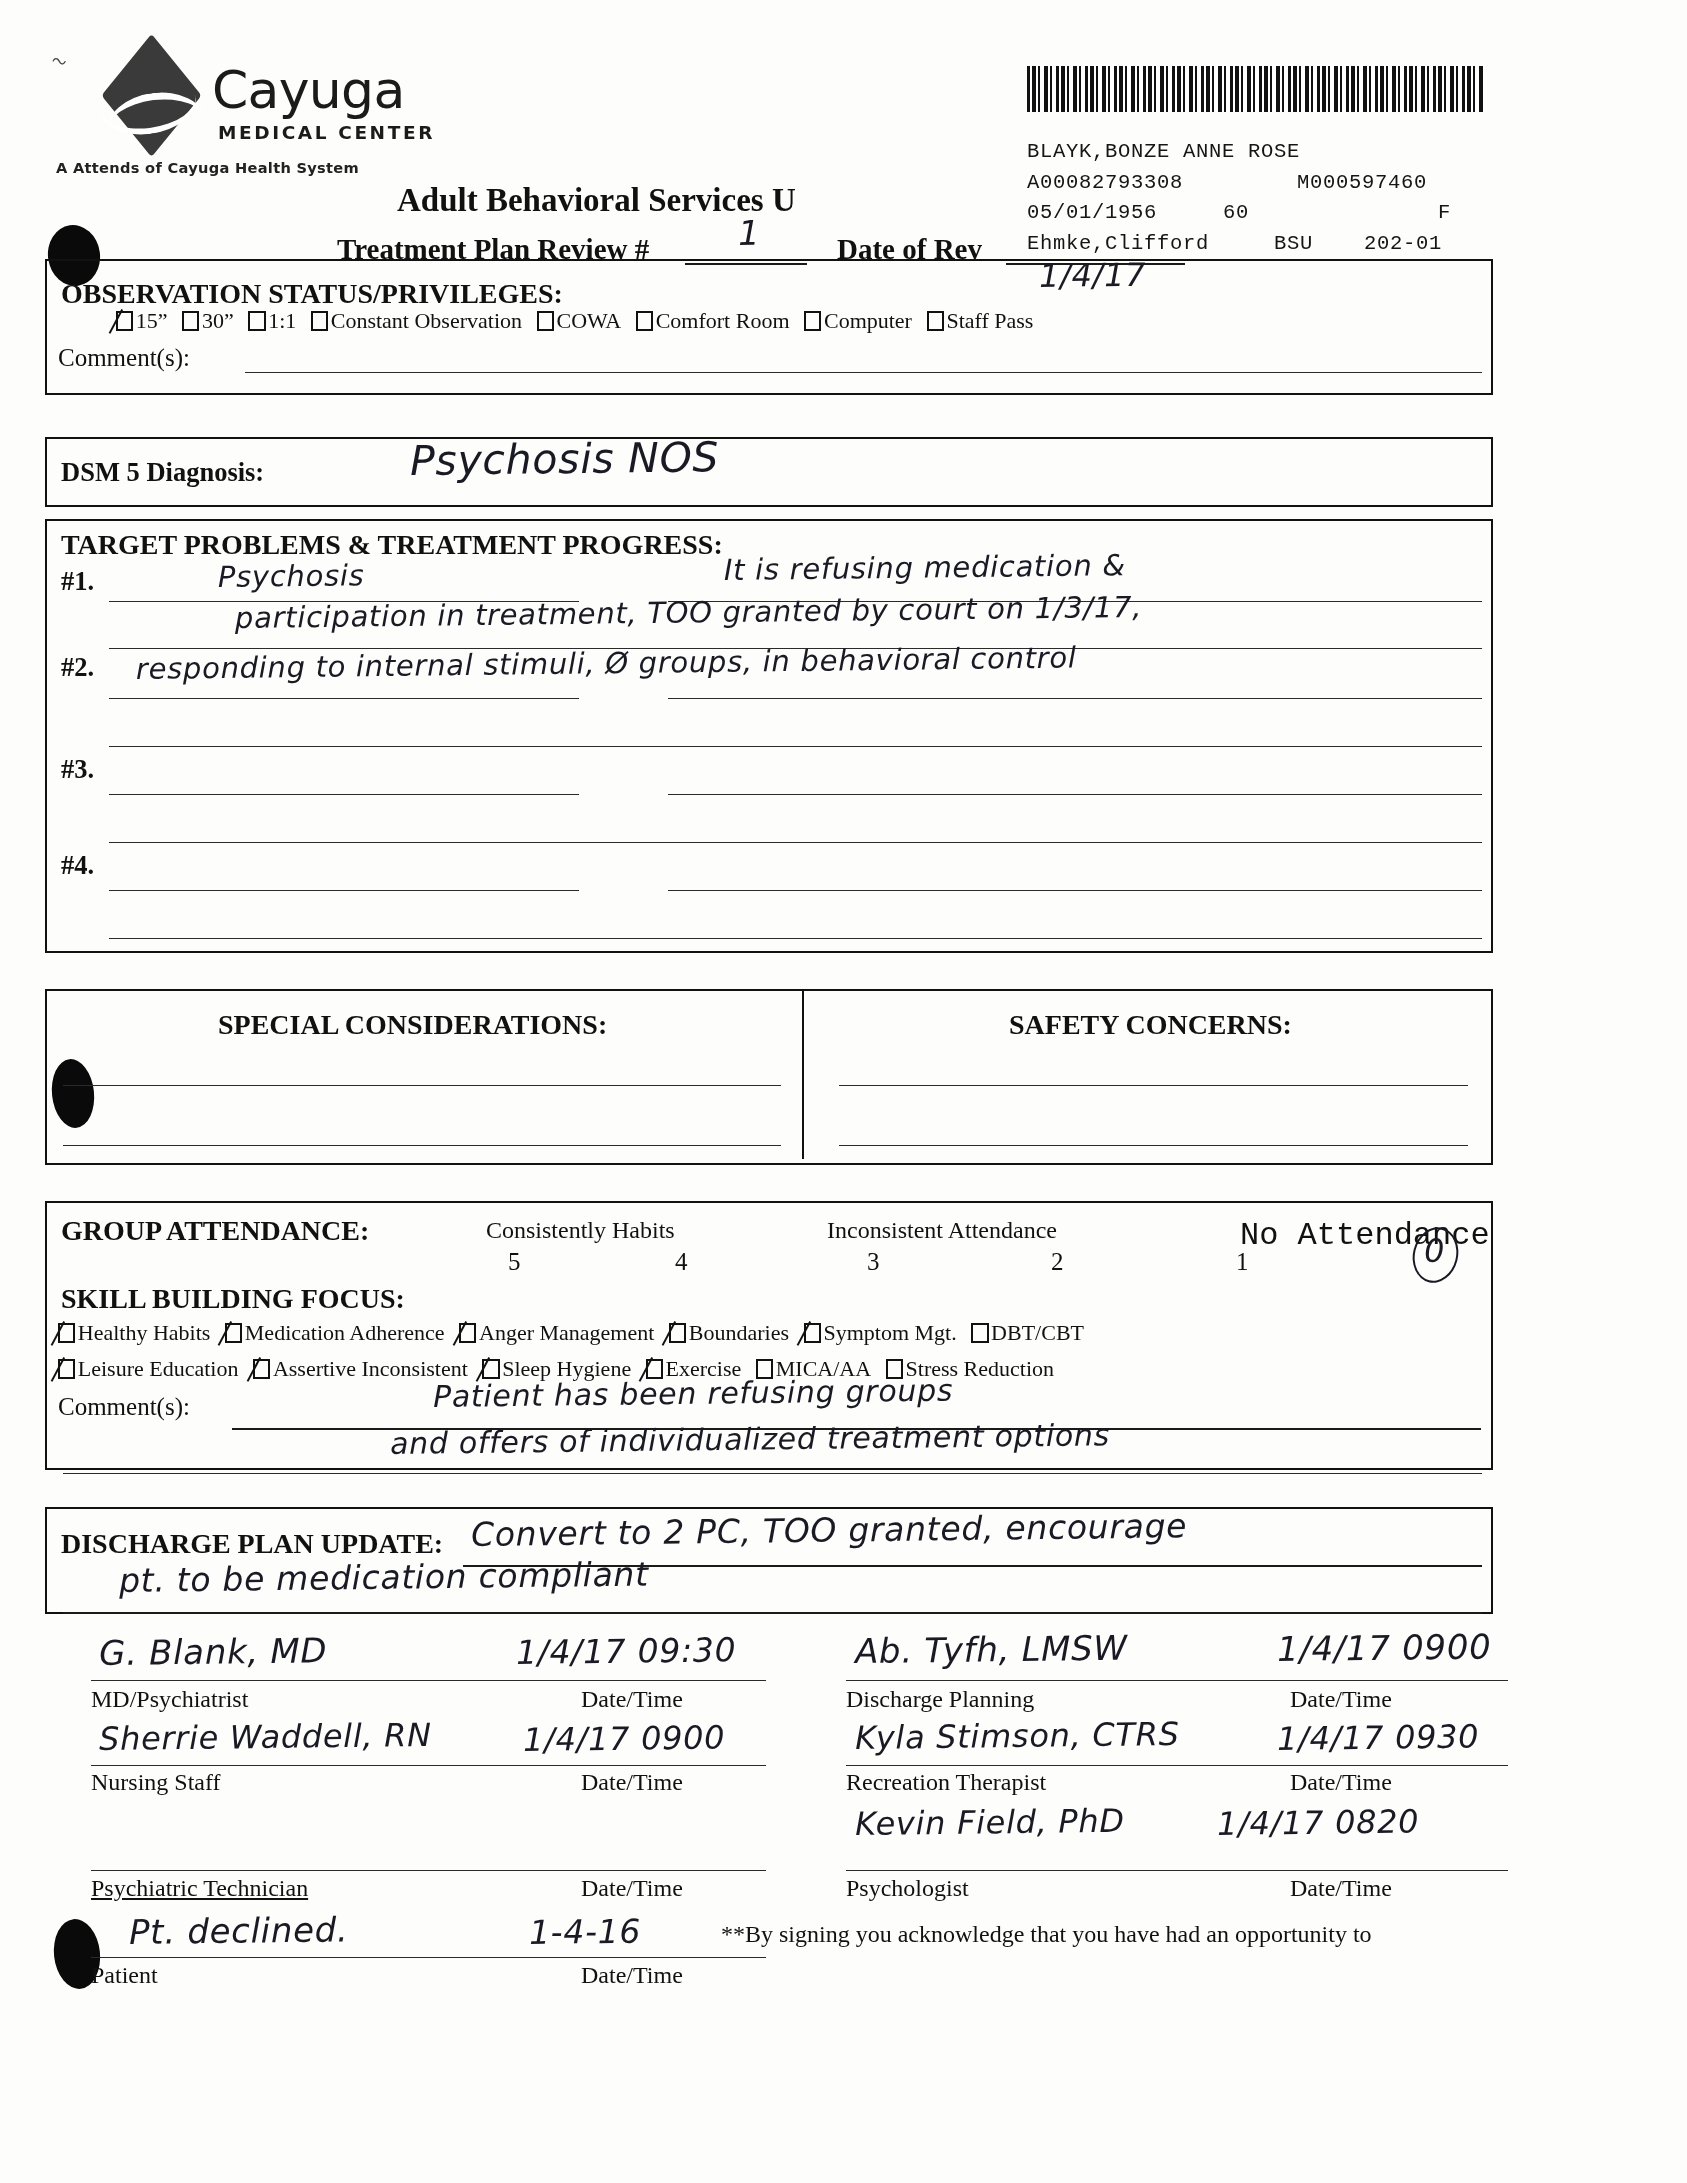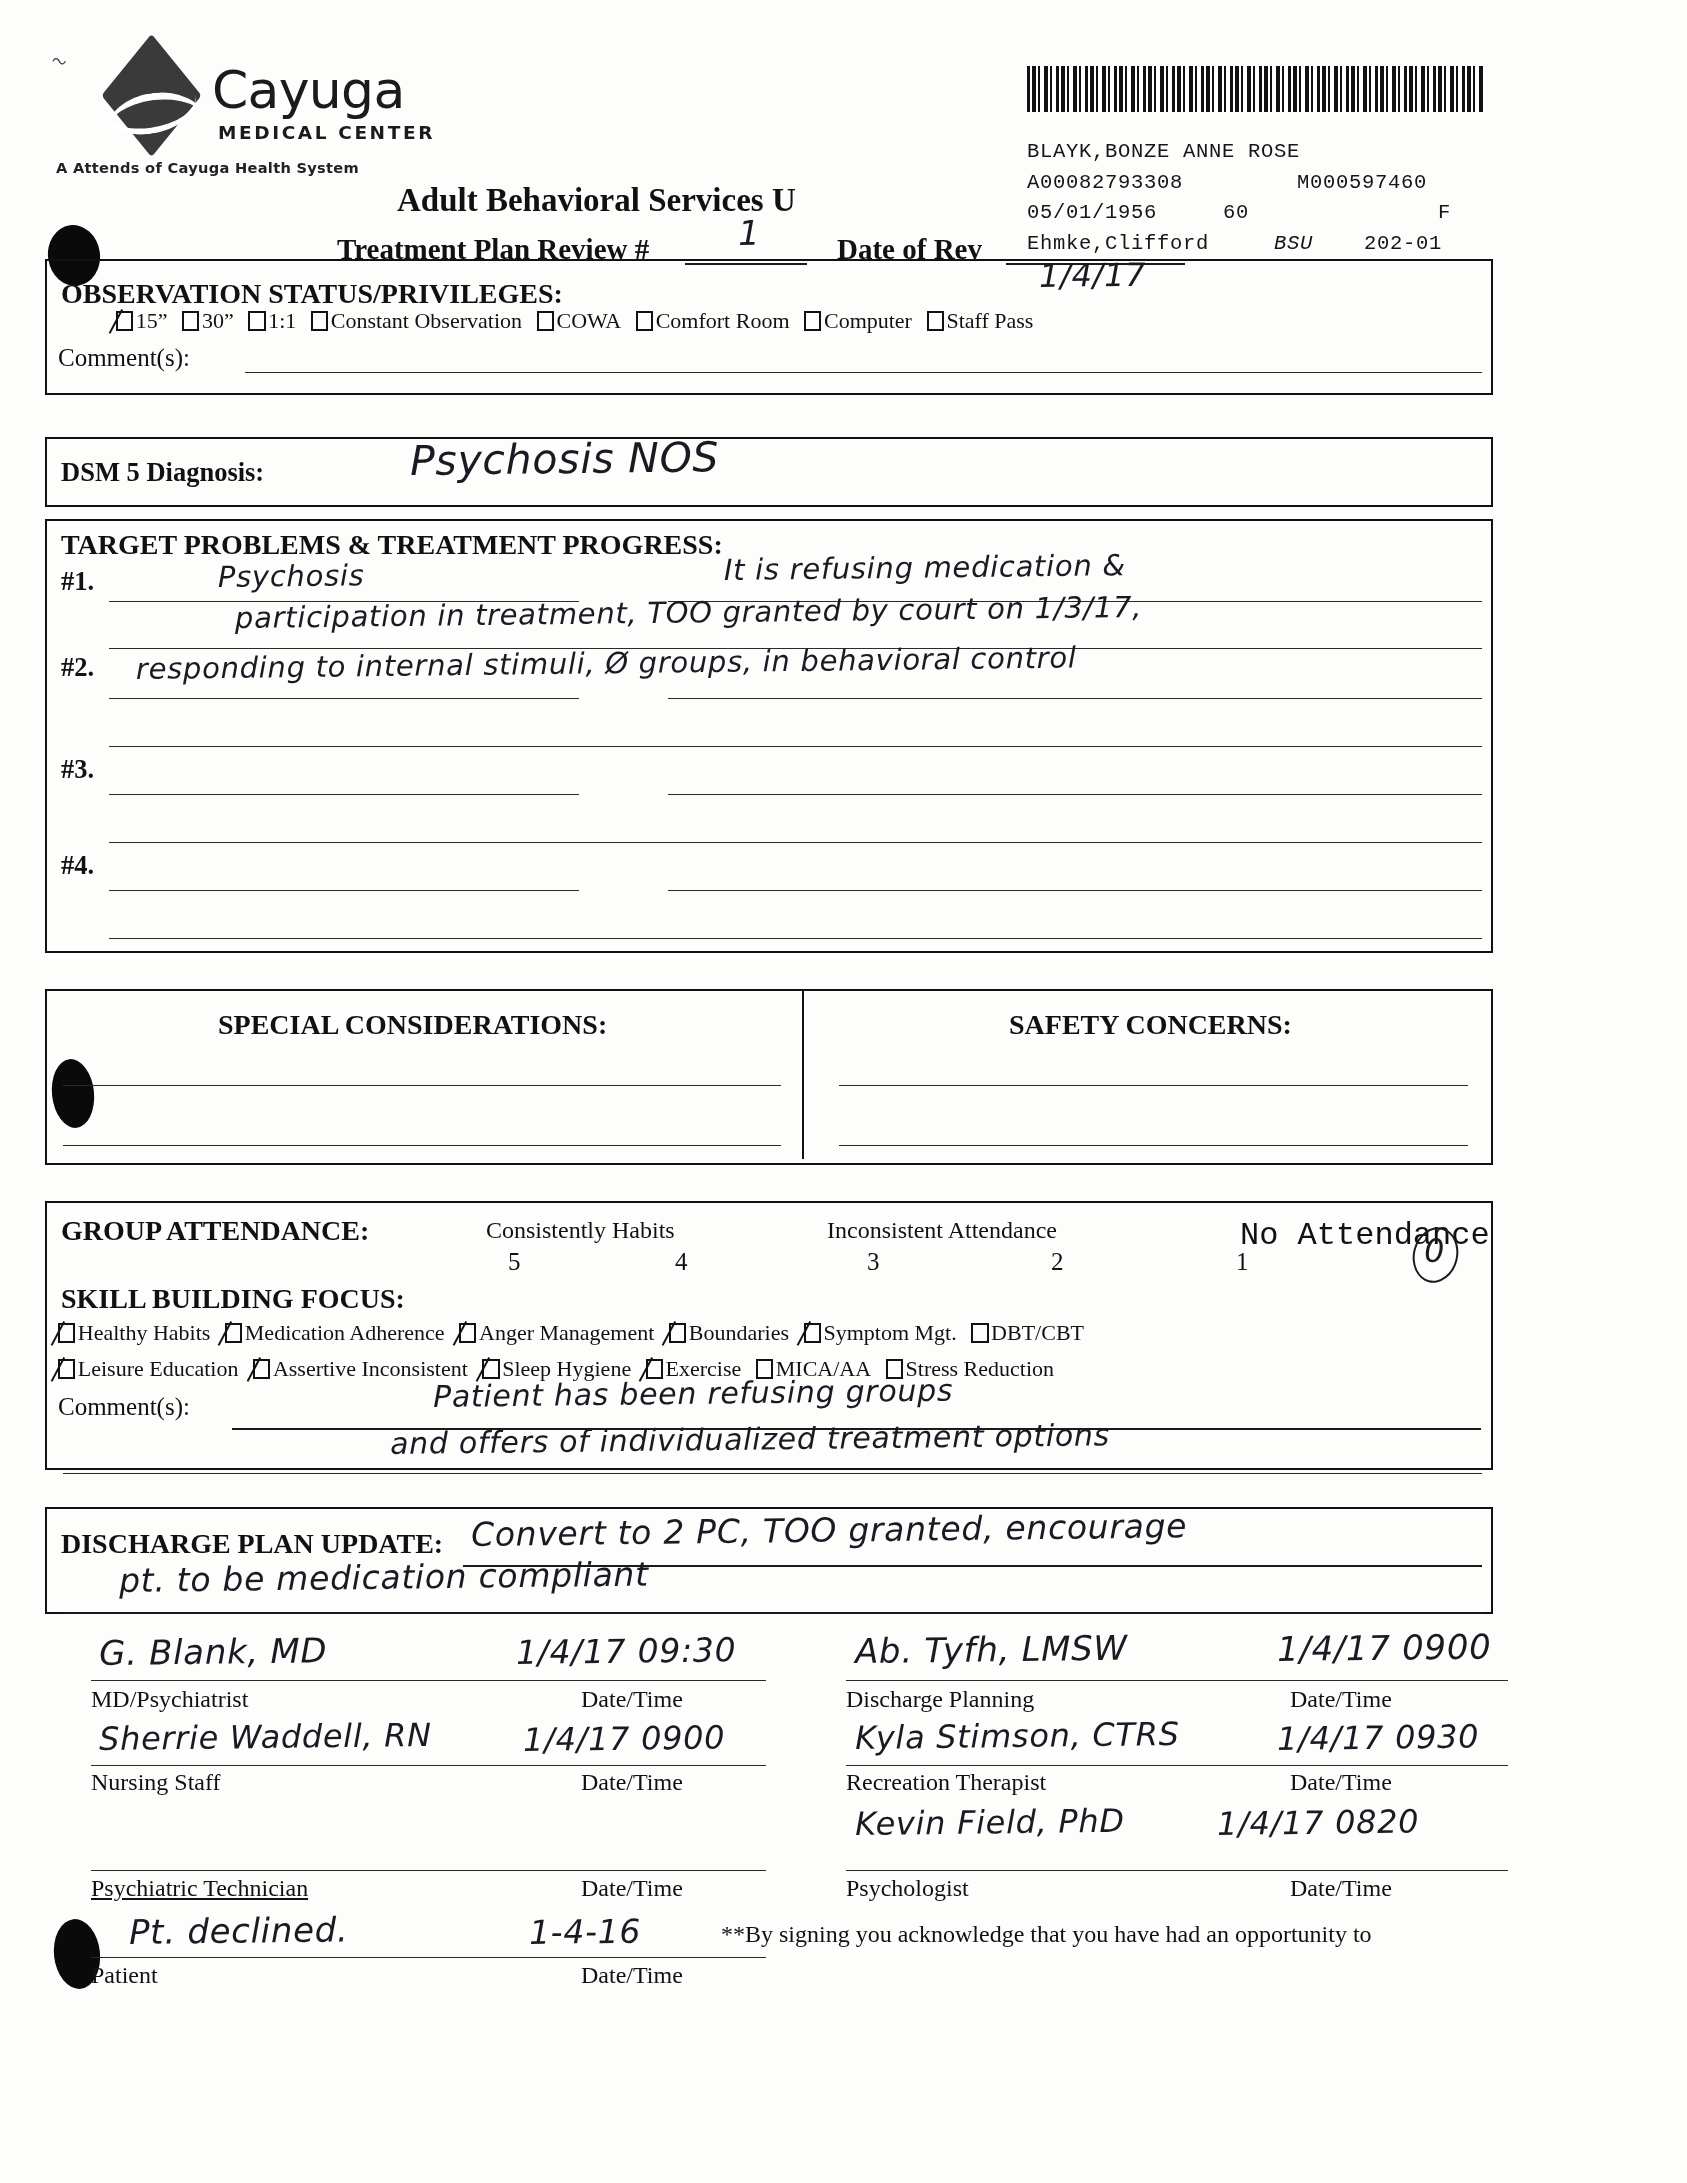--- a/index.html
+++ b/index.html
@@ -182,21 +182,21 @@
   <div class="plain" style="left:52px;top:46px;font-size:26.5px;color:#444;transform:rotate(20deg);">~</div>
 
   <div id="barcode"></div>
   <div class="ptline" style="left:1027px;top:140px;">BLAYK,BONZE ANNE ROSE</div>
   <div class="ptline" style="left:1027px;top:171px;">A00082793308</div>
   <div class="ptline" style="left:1297px;top:171px;">M000597460</div>
   <div class="ptline" style="left:1027px;top:201px;">05/01/1956</div>
   <div class="ptline" style="left:1223px;top:201px;">60</div>
   <div class="ptline" style="left:1438px;top:201px;">F</div>
   <div class="ptline" style="left:1027px;top:232px;">Ehmke,Clifford</div>
-  <div class="ptline" style="left:1274px;top:232px;font-style:italic;">BSU</div>
+  <div class="ptline" style="left:1274px;top:232px;">BSU</div>
   <div class="ptline" style="left:1364px;top:232px;">202-01</div>
 
   <div id="title">Adult Behavioral Services U</div>
 
   <div class="lbl" style="left:337px;top:233px;font-size:29px;">Treatment Plan Review #</div>
   <div class="ln" style="left:685px;top:263px;width:122px;"></div>
   <div class="hw" style="position:absolute;left:738px;top:213px;font-size:34px;">1</div>
   <div class="lbl" style="left:837px;top:233px;font-size:29px;">Date of Rev</div>
   <div class="ln" style="left:1006px;top:263px;width:179px;"></div>
   <div class="hw" style="position:absolute;left:1039px;top:257px;font-size:32px;">1/4/17</div>

